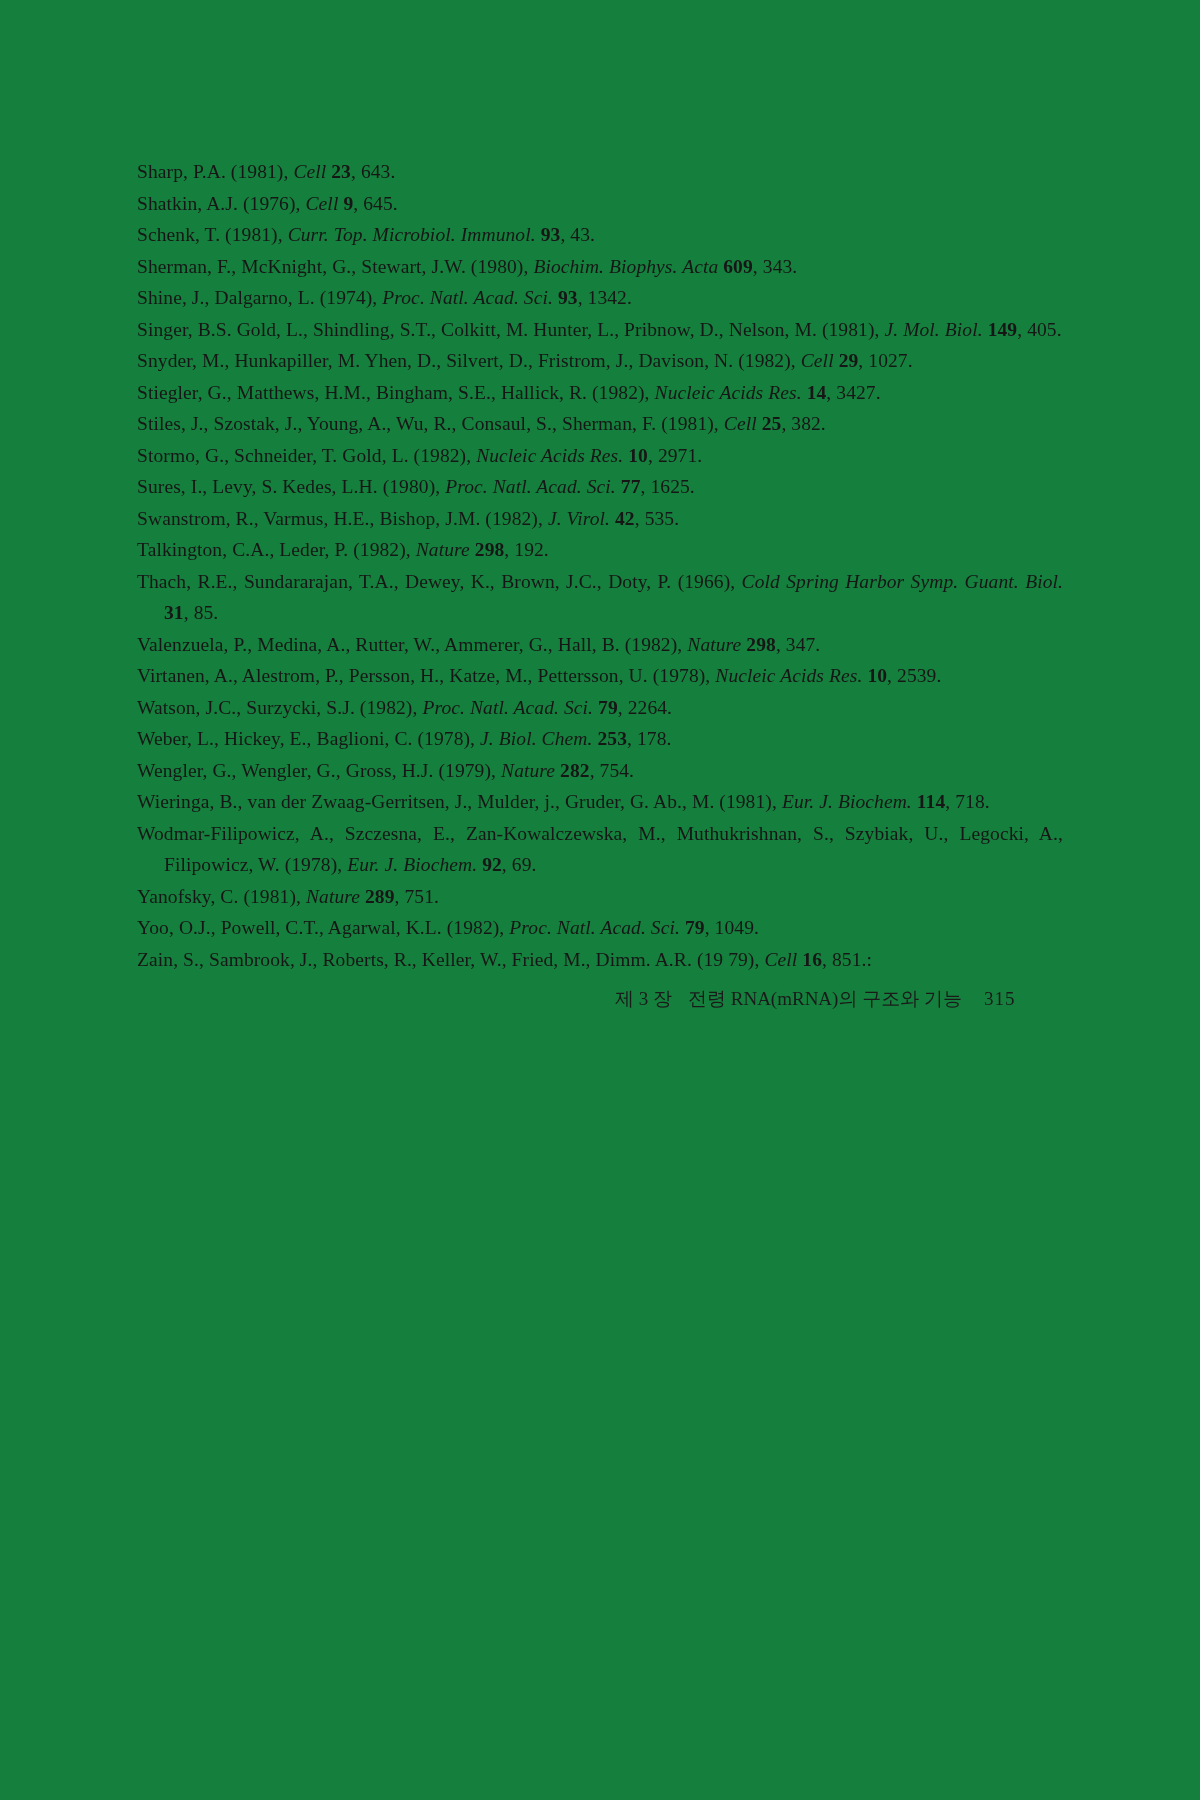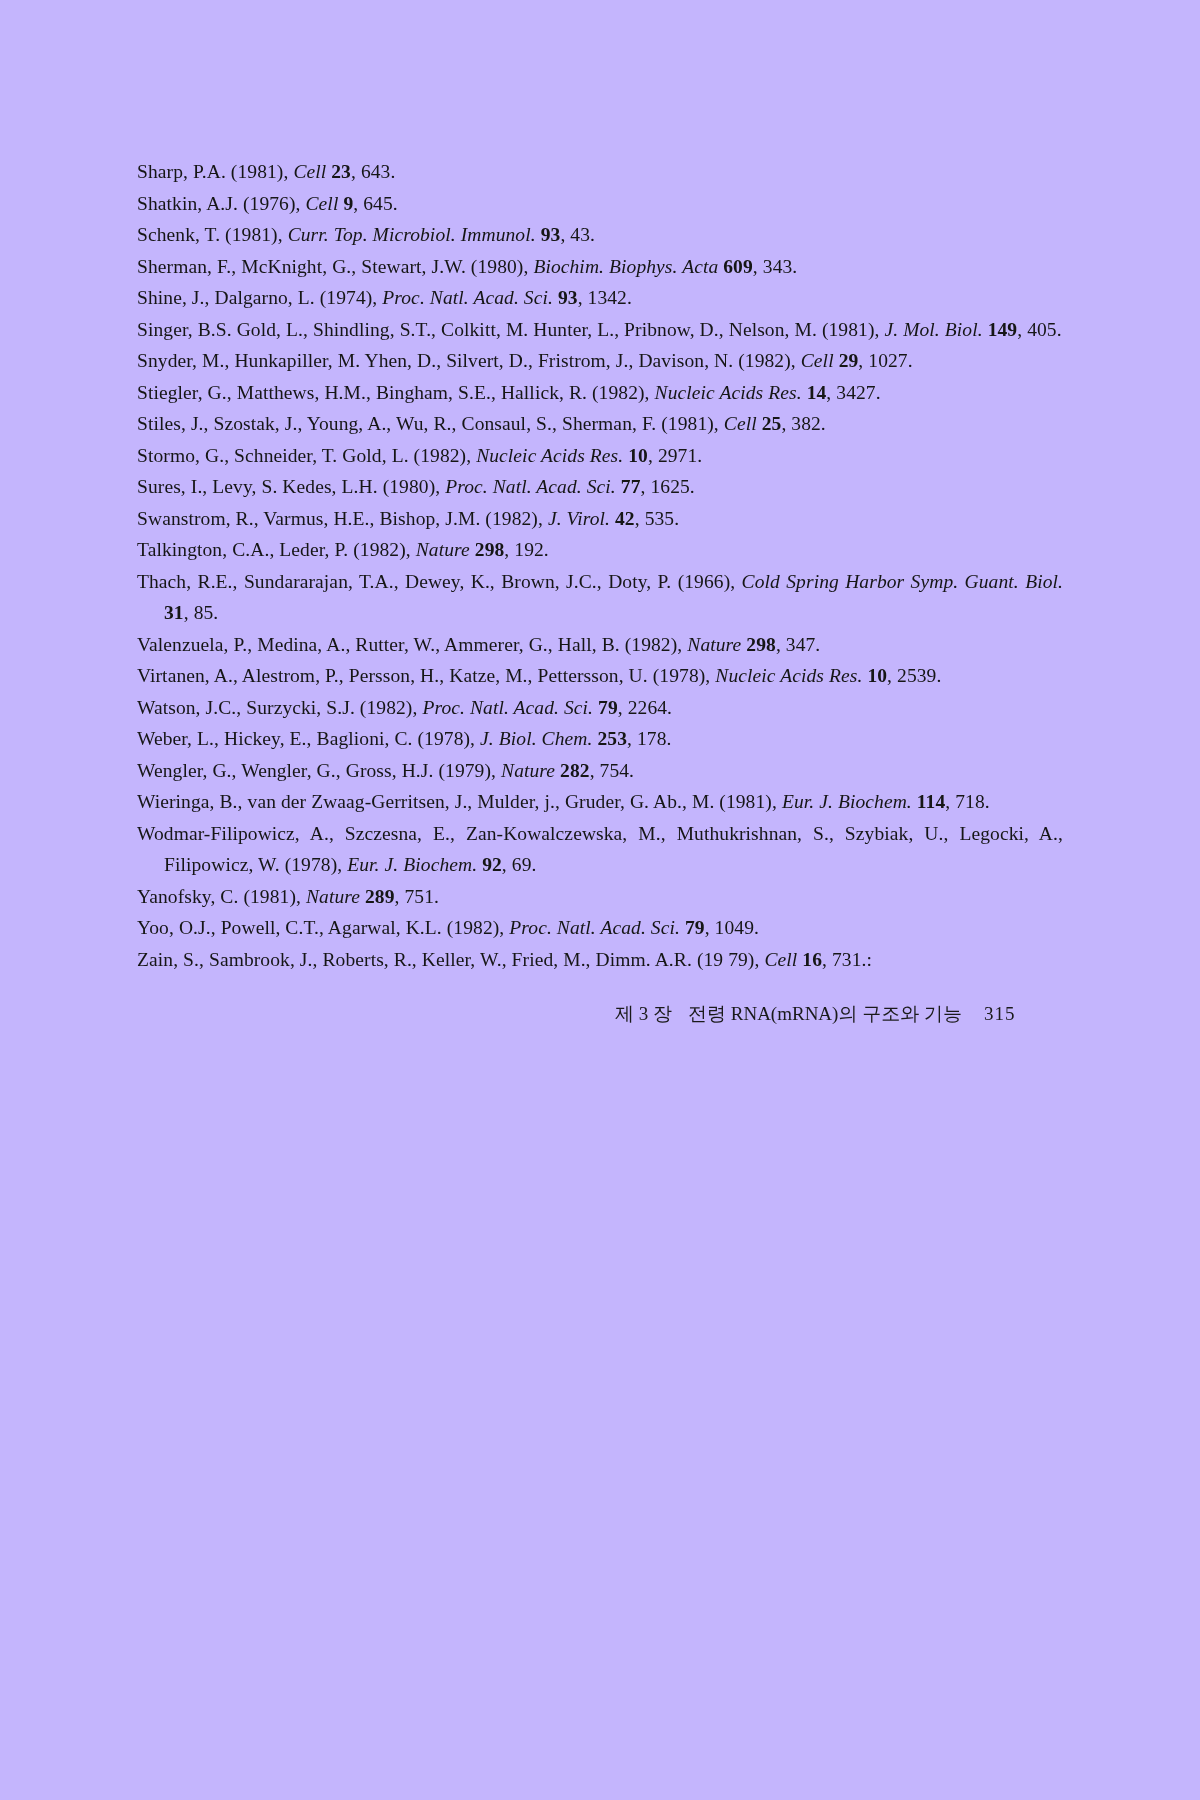--- a/index.html
+++ b/index.html
@@ -8,41 +8,41 @@
     height: 1800px;
     background: #fbfbf8;
     position: relative;
     font-family: "Liberation Serif", "DejaVu Serif", serif;
     color: #161616;
     overflow: hidden;
   }
   .page {
     position: absolute;
     inset: 0;
-    background: #c4b5fd;
+    background: #15803d;
   }
   .content {
     position: absolute;
     left: 137px;
     top: 156px;
     width: 926px;
   }
   .ref {
     margin: 0;
     font-size: 19.5px;
     line-height: 31.5px;
     text-align: justify;
     padding-left: 27px;
     text-indent: -27px;
     letter-spacing: 0.1px;
   }
   .seg-i { font-style: italic; }
   .seg-b { font-weight: 700; }
   .footer {
-    margin-top: 23px;
+    margin-top: 8px;
     margin-left: 478px;
     font-size: 19px;
     line-height: 31px;
     white-space: nowrap;
     color: #1a1a1a;
   }
   .footer .chapter { margin-right: 16px; }
   .footer .pageno  { margin-left: 22px; letter-spacing: 1px; }
 </style>
 </head>
@@ -67,19 +67,19 @@
         <p class="ref"><span>Thach, R.E., Sundararajan, T.A., Dewey, K., Brown, J.C., Doty, P. (1966), </span><span class="seg-i">Cold Spring Harbor Symp. Guant. Biol. </span><span class="seg-b">31</span><span>, 85.</span></p>
         <p class="ref"><span>Valenzuela, P., Medina, A., Rutter, W., Ammerer, G., Hall, B. (1982), </span><span class="seg-i">Nature </span><span class="seg-b">298</span><span>, 347.</span></p>
         <p class="ref"><span>Virtanen, A., Alestrom, P., Persson, H., Katze, M., Pettersson, U. (1978), </span><span class="seg-i">Nucleic Acids Res. </span><span class="seg-b">10</span><span>, 2539.</span></p>
         <p class="ref"><span>Watson, J.C., Surzycki, S.J. (1982), </span><span class="seg-i">Proc. Natl. Acad. Sci. </span><span class="seg-b">79</span><span>, 2264.</span></p>
         <p class="ref"><span>Weber, L., Hickey, E., Baglioni, C. (1978), </span><span class="seg-i">J. Biol. Chem. </span><span class="seg-b">253</span><span>, 178.</span></p>
         <p class="ref"><span>Wengler, G., Wengler, G., Gross, H.J. (1979), </span><span class="seg-i">Nature </span><span class="seg-b">282</span><span>, 754.</span></p>
         <p class="ref"><span>Wieringa, B., van der Zwaag-Gerritsen, J., Mulder, j., Gruder, G. Ab., M. (1981), </span><span class="seg-i">Eur. J. Biochem. </span><span class="seg-b">114</span><span>, 718.</span></p>
         <p class="ref"><span>Wodmar-Filipowicz, A., Szczesna, E., Zan-Kowalczewska, M., Muthukrishnan, S., Szybiak, U., Legocki, A., Filipowicz, W. (1978), </span><span class="seg-i">Eur. J. Biochem. </span><span class="seg-b">92</span><span>, 69.</span></p>
         <p class="ref"><span>Yanofsky, C. (1981), </span><span class="seg-i">Nature </span><span class="seg-b">289</span><span>, 751.</span></p>
         <p class="ref"><span>Yoo, O.J., Powell, C.T., Agarwal, K.L. (1982), </span><span class="seg-i">Proc. Natl. Acad. Sci. </span><span class="seg-b">79</span><span>, 1049.</span></p>
-        <p class="ref"><span>Zain, S., Sambrook, J., Roberts, R., Keller, W., Fried, M., Dimm. A.R. (19 79), </span><span class="seg-i">Cell </span><span class="seg-b">16</span><span>, 731.:</span></p>
+        <p class="ref"><span>Zain, S., Sambrook, J., Roberts, R., Keller, W., Fried, M., Dimm. A.R. (19 79), </span><span class="seg-i">Cell </span><span class="seg-b">16</span><span>, 851.:</span></p>
       </div>
     <div class="footer">
       <span class="chapter">제 3 장</span><span class="title">전령 RNA(mRNA)의 구조와 기능</span><span class="pageno">315</span>
     </div>
   </div>
 </div>
 
 </body></html>

